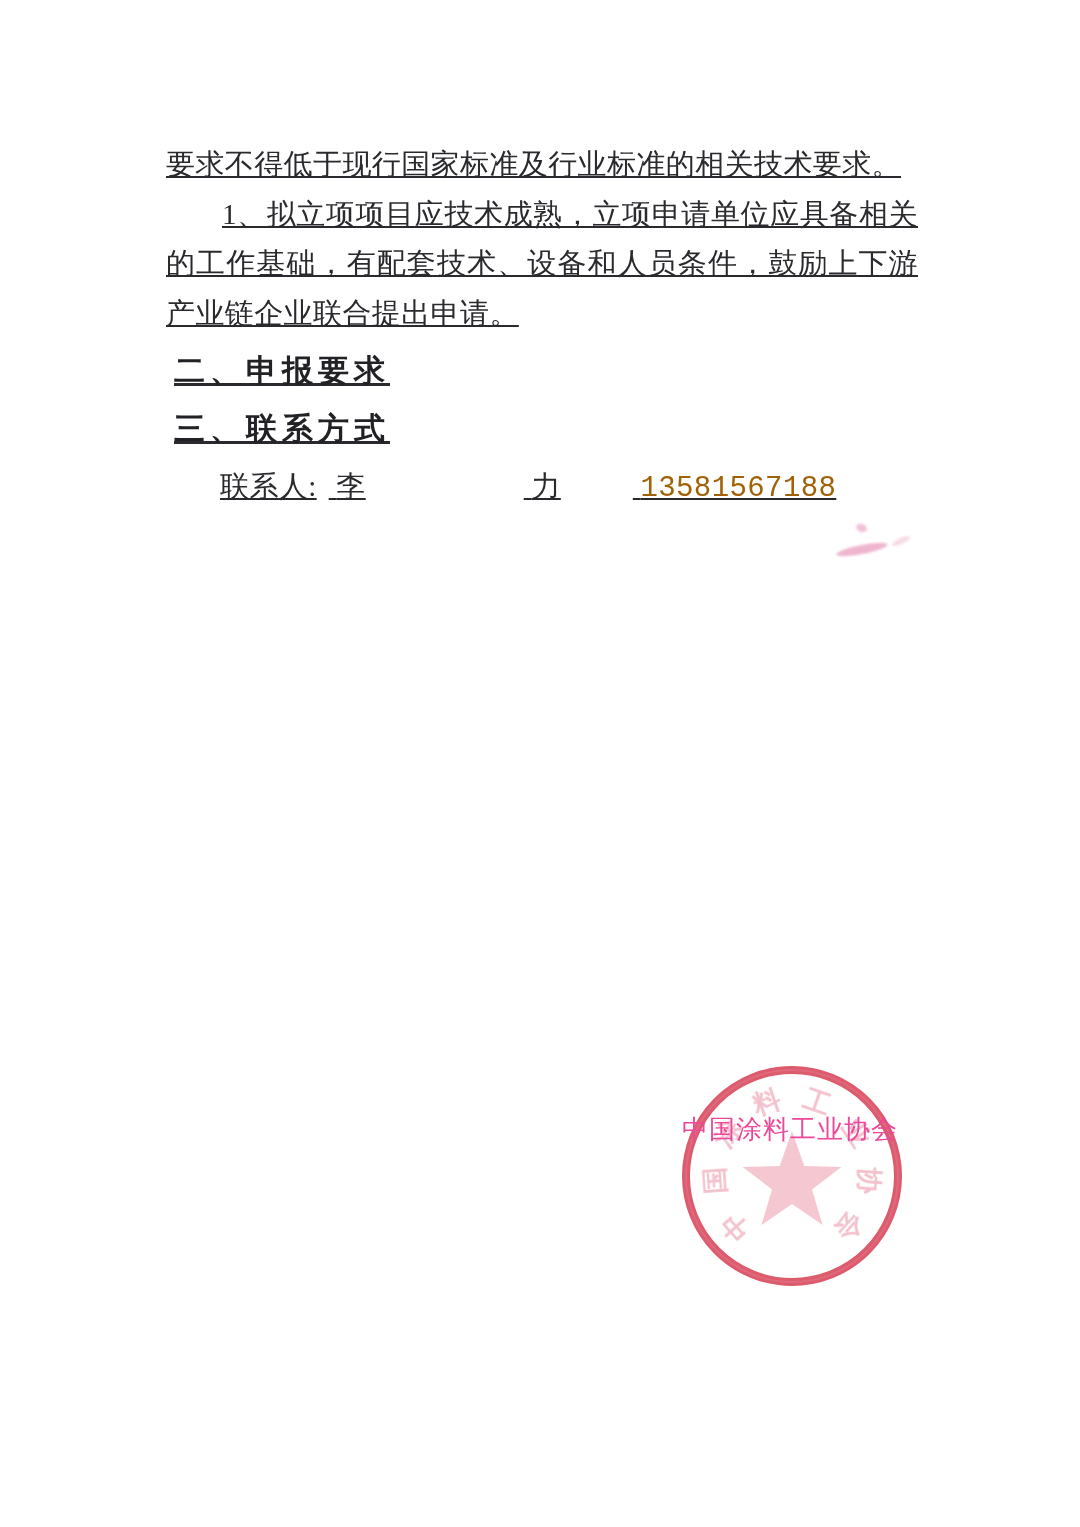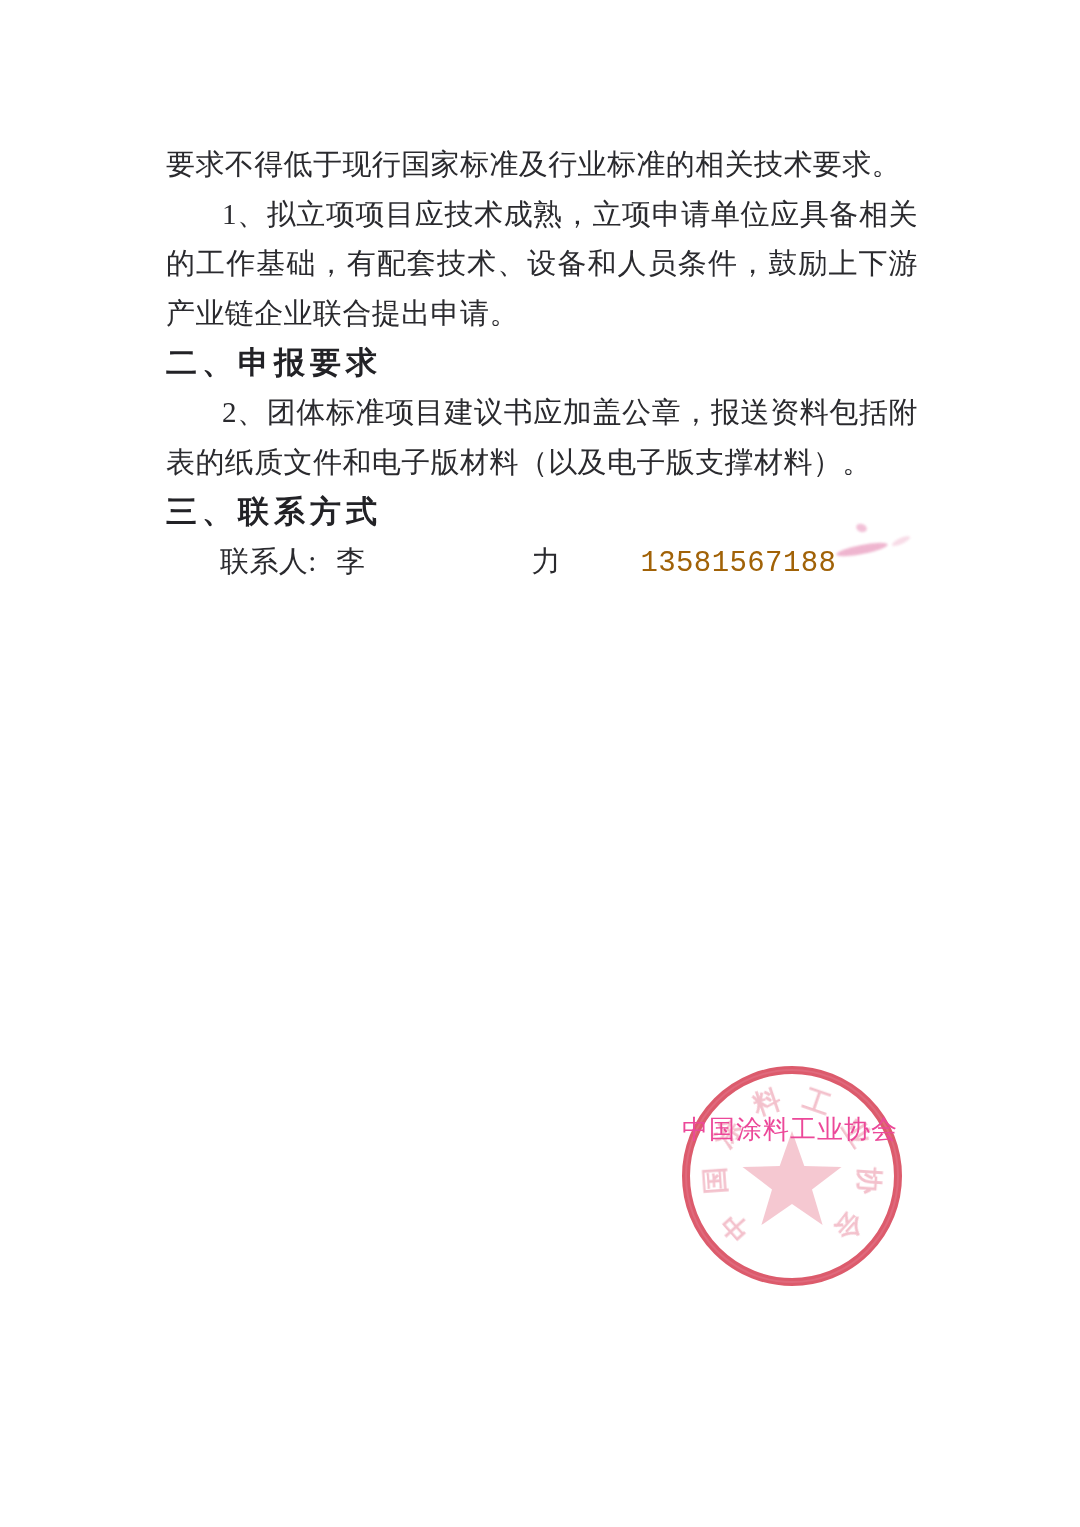--- a/index.html
+++ b/index.html
@@ -6,29 +6,30 @@
   body{
     width:1080px;height:1527px;position:relative;overflow:hidden;
     background:#ffffff;
     font-family:"Liberation Serif","DejaVu Serif",serif;
   }
   .page{position:absolute;inset:0;background:#ffffff;}
   
   .doc{
     position:absolute;left:166px;top:140px;width:752px;z-index:3;
     color:#2a2a2e;
+    text-decoration:underline;
   }
   .para{
     font-size:29px;line-height:49.6px;margin:0;
     text-align:justify;text-justify:inter-ideograph;
     letter-spacing:0.4px;
   }
   .para.indent{text-indent:56px;}
   .h{
-    font-weight:700;font-size:31px;line-height:49.6px;margin:0;
+    font-weight:700;font-size:31px;line-height:49.6px;margin:8px;
     letter-spacing:5px;color:#222226;
   }
   
   .contact-line{
     font-size:29px;line-height:49.6px;margin:0;padding-left:54px;
     letter-spacing:0.4px;white-space:nowrap;
   }
   .cl-label{margin-right:12px;}
   .cl-name1{margin-right:158px;}
   .cl-name2{margin-right:72px;}
@@ -95,21 +96,20 @@
   </div>
 
   <div class="smudge smudge-a"></div>
   <div class="smudge smudge-b"></div>
   <div class="smudge smudge-c"></div>
 
   <div class="doc">
     <p class="para">要求不得低于现行国家标准及行业标准的相关技术要求。</p>
     <p class="para indent">1、拟立项项目应技术成熟，立项申请单位应具备相关的工作基础，有配套技术、设备和人员条件，鼓励上下游产业链企业联合提出申请。</p>
     <p class="h">二、申报要求</p>
-    <p class="para indent">2、团体标准项目建议书应加盖公章，报送资料包括附表的纸质文件和电子版材料（以及电子版支撑材料）。</p>
     <p class="h">三、联系方式</p>
 
     <p class="contact-line">
       <span class="cl-label">联系人:</span>
       <span class="cl-name1">李</span>
       <span class="cl-name2">力</span>
       <span class="mono">13581567188</span>
     </p>
 
   </div>

